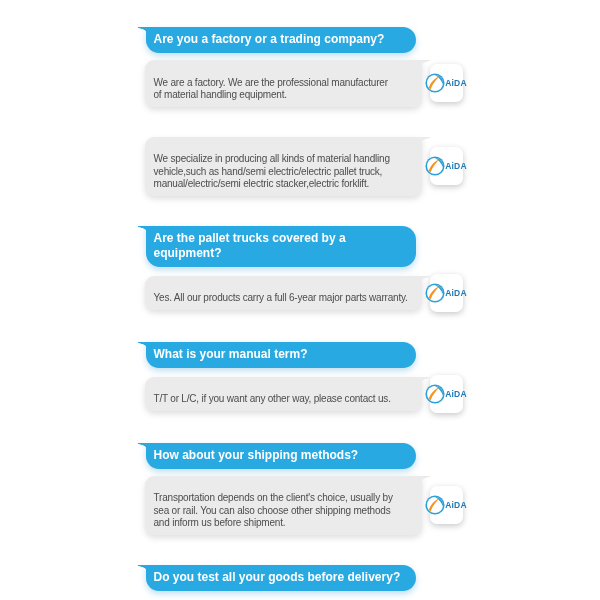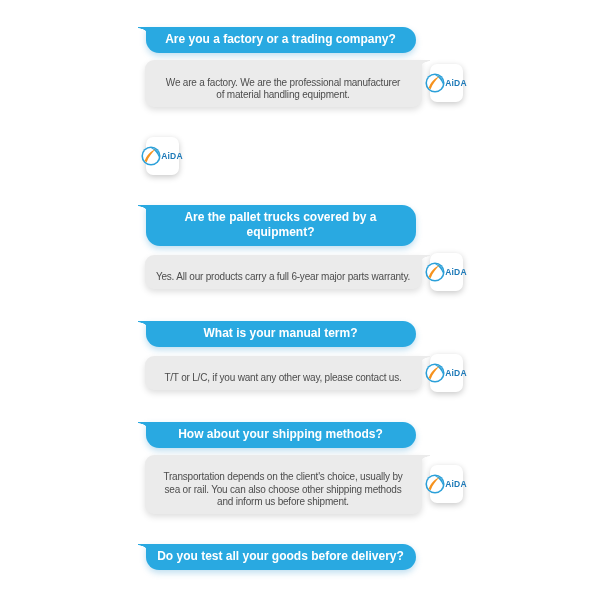--- a/index.html
+++ b/index.html
@@ -74,21 +74,21 @@
     font-weight:bold;
     color:var(--brand-text,#1e7ab8);
     letter-spacing:0.2px;
     margin-top:1px;
     line-height:9px;
   }
 </style>
 </head>
 <body>
 
-<div class="canvas" style="background: rgb(255, 255, 255); text-align: center;">
+<div class="canvas" style="background: rgb(255, 255, 255);">
   <main class="faq-page">
     <div id="faq-list">
   <section class="qa-pair">
     <div class="q-bubble">
       <span class="q-text">Are you a factory or a trading company?</span>
     </div>
     <div class="a-row">
       <div class="a-bubble">
         <span class="a-text">We are a factory. We are the professional manufacturer
 of material handling equipment.</span>
@@ -102,20 +102,25 @@
             <path class="logo-orange-fill" d="M4 16.6 C6.2 10.4 10.4 5.8 16.4 3.4 C12.2 7.4 8.4 12 6.2 17.8 Z" fill="#f6921e"></path>
           </svg>
         </span>
         <span class="brand-name">AiDA</span>
       </div>
     </div>
   </section>
 
   <section class="qa-pair">
     <div class="a-row">
+      <div class="a-bubble">
+        <span class="a-text">We specialize in producing all kinds of material handling
+vehicle,such as hand/semi electric/electric pallet truck,
+manual/electric/semi electric stacker,electric forklift.</span>
+      </div>
       <div class="brand-badge">
         <span class="logo-wrap">
           <svg viewBox="0 0 22 22" aria-hidden="true">
             <circle cx="11" cy="11" r="10.5" class="logo-blue-fill" fill="#2ba0d9"></circle>
             <circle cx="11" cy="11" r="8.8" fill="#ffffff"></circle>
             <path class="logo-blue-fill" d="M11 2.2 C15 2.2 18.5 4.8 19.6 8.6 C19.9 9.8 19.9 11.2 19.6 12.4 C18.2 8 15 4.6 11 2.2 Z" fill="#2ba0d9"></path>
             <path class="logo-orange-fill" d="M4 16.6 C6.2 10.4 10.4 5.8 16.4 3.4 C12.2 7.4 8.4 12 6.2 17.8 Z" fill="#f6921e"></path>
           </svg>
         </span>
         <span class="brand-name">AiDA</span>

